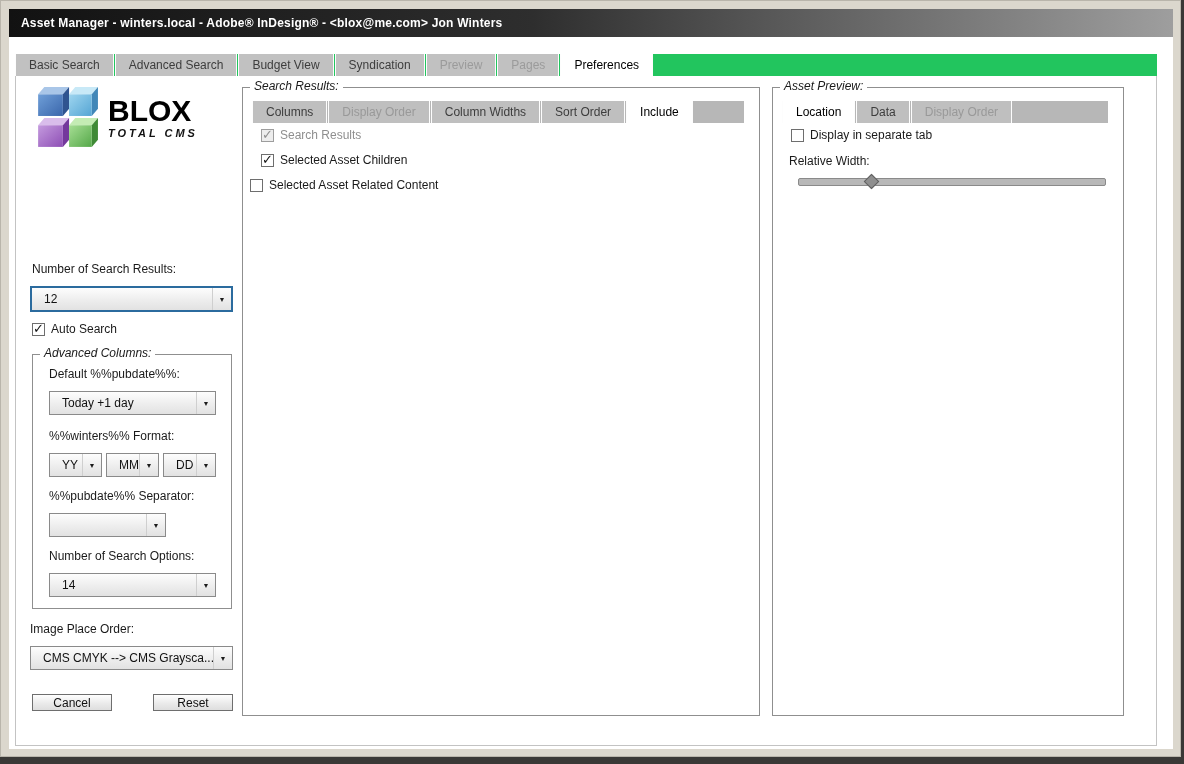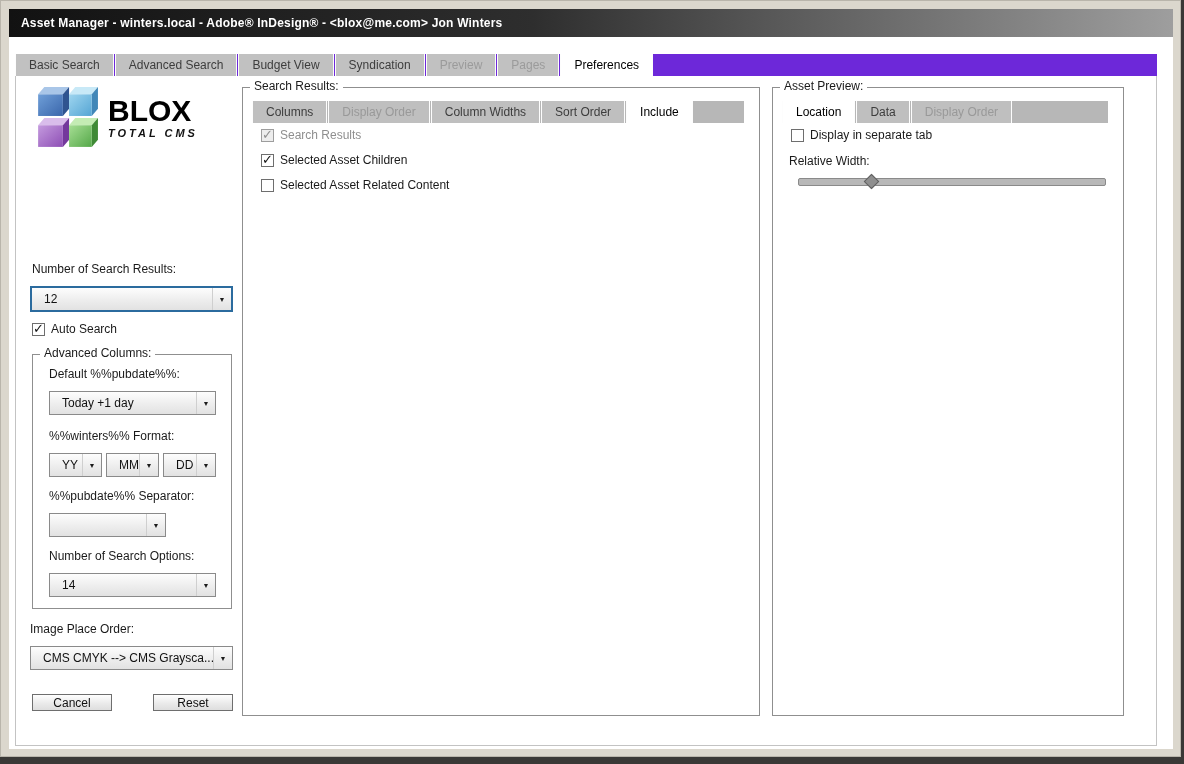--- a/index.html
+++ b/index.html
@@ -10,34 +10,34 @@
 
   .titlebar { position:absolute; left:8px; top:8px; width:1164px; height:28px;
     background:linear-gradient(to right,#121212 0%,#2e2e2e 45%,#9e9e9e 100%);
     display:flex; align-items:center; padding-left:12px; }
   .titlebar span { color:#fff; font-weight:bold; font-size:12px; letter-spacing:.2px; }
 
   .client { position:absolute; left:8px; top:36px; width:1164px; height:712px; background:#ffffff; }
 
   
   .tabstrip { position:absolute; left:6px; top:17px; width:1142px; height:22px;
-    background:#6d28d9; display:flex; }
+    background:#22c55e; display:flex; }
   .tab { height:22px; display:flex; align-items:center; padding:0 13px;
     background:#c1c1c1; border-left:1px solid #fdfdfd; border-right:1px solid #fdfdfd;
     margin-right:1px; font-size:12px; color:#3d3d3d; cursor:default; white-space:nowrap; }
   .tab.disabled { color:#9b9b9b; }
   .tab.active { background:#ffffff; color:#000; }
 
   .content { position:absolute; left:6px; top:39px; width:1142px; height:670px;
     background:#fff; border:1px solid #c3c3c3; border-top:none; }
 
   
   .groupbox { position:absolute; border:1px solid #8f8f8f; background:#fff; }
   .legend { position:absolute; top:-9px; left:7px; background:#fff; padding:0 4px;
-    font-size:12px; color:#1a1a1a; white-space:nowrap; }
+    font-size:12px; color:#1a1a1a; white-space:nowrap;font-style:italic; }
 
   
   .innertabs { position:absolute; left:9px; top:13px; height:22px; background:#b7b7b7; display:flex; }
   .innertab { height:22px; display:flex; align-items:center; padding:0 13px;
     background:#bfbfbf; border-left:1px solid #fdfdfd; border-right:1px solid #fdfdfd;
     margin-right:1px; font-size:12px; color:#3d3d3d; white-space:nowrap; }
   .innertab.disabled { color:#999; }
   .innertab.active { background:#fff; color:#000; }
 
   
@@ -220,21 +220,21 @@
               <i class="check">✓</i>
             </span>
           <span class="cb-label">Search Results</span>
         </div>
         <div class="checkrow" style="left:18px; top:65px;">
           <span class="checkbox">
               <i class="check">✓</i>
             </span>
           <span class="cb-label">Selected Asset Children</span>
         </div>
-        <div class="checkrow" style="left:18px; top:90px;align-items:flex-end;">
+        <div class="checkrow" style="left:7px; top:90px;align-items:flex-end;">
           <span class="checkbox"></span>
           <span class="cb-label">Selected Asset Related Content</span>
         </div>
       </div>
 
       <div class="groupbox" style="left:756px; top:11px; width:352px; height:629px;">
         <span class="legend">Asset Preview:</span>
 
         <div class="innertabs" style="width:326px;">
           <div class="innertab active">Location</div>

